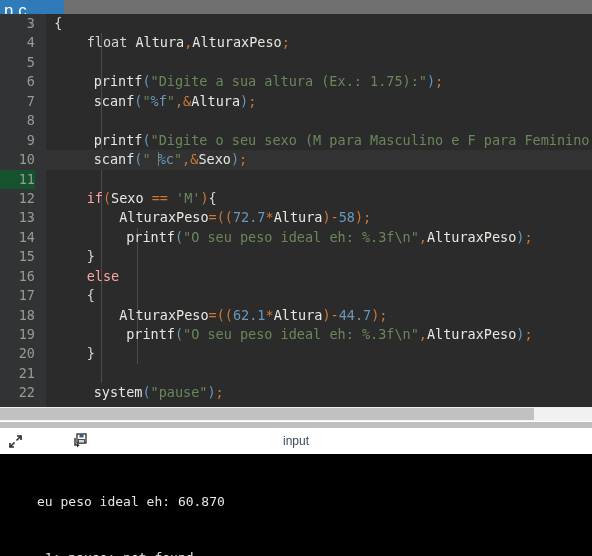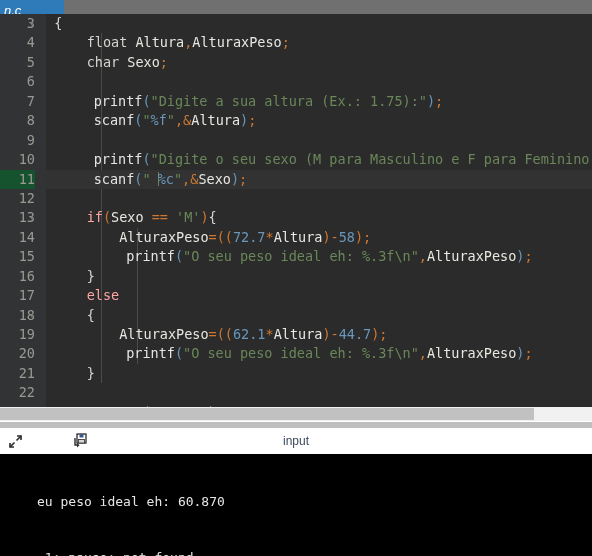--- a/index.html
+++ b/index.html
@@ -21,30 +21,29 @@
     display: flex;
     align-items: flex-start;
     overflow: hidden;
     position: relative;
   }
   .tab {
     height: 14px;
     background: #2f7ab8;
     color: #ffffff;
     font-family: "Liberation Sans", sans-serif;
-    font-size: 13px;
+    font-size: 17px;
     line-height: 11px;
     padding: 12px 8px 0 4px;
     width: 64px;
     box-sizing: border-box;
     display: flex;
     align-items: flex-end;
     overflow: hidden;
     white-space: nowrap;
-    font-style: italic;
   }
   .tab-label { position: relative; top: 2px; }
 
   
   .editor {
     position: relative;
     height: 393px;
     background: #2b2b2b;
     overflow: hidden;
   }
@@ -227,21 +226,20 @@
       <div class="ln">22</div>
       <div class="ln">23</div>
     </div>
 
     <div class="code">
       <div class="guide" style="left:55px; top:19.45px; height:350px;"></div>
       <div class="guide" style="left:91px; top:214px; height:136px;"></div>
 
       <div class="row"><span class="t-brace"> {</span></div>
       <div class="row"><span class="t-type">     float </span><span class="t-id">Altura</span><span class="t-punct">,</span><span class="t-id">AlturaxPeso</span><span class="t-punct">;</span></div>
-      <div class="row"><span class="t-type">     char </span><span class="t-id">Sexo</span><span class="t-punct">;</span></div>
       <div class="row"> </div>
       <div class="row"><span class="t-plain">     </span><span class="t-fn">printf</span><span class="t-paren2">(</span><span class="t-str">"Digite a sua altura (Ex.: 1.75):"</span><span class="t-paren2">)</span><span class="t-punct">;</span></div>
       <div class="row"><span class="t-plain">     </span><span class="t-fn">scanf</span><span class="t-paren2">(</span><span class="t-str">"</span><span class="t-num">%f</span><span class="t-str">"</span><span class="t-punct">,</span><span class="t-amp">&amp;</span><span class="t-id">Altura</span><span class="t-paren2">)</span><span class="t-punct">;</span></div>
       <div class="row"> </div>
       <div class="row"><span class="t-plain">     </span><span class="t-fn">printf</span><span class="t-paren2">(</span><span class="t-str">"Digite o seu sexo (M para Masculino e F para Feminino</span></div>
       <div class="row cur"><span class="t-plain">     </span><span class="t-fn">scanf</span><span class="t-paren2">(</span><span class="t-str">" </span><span class="caret"></span><span class="t-num">%c</span><span class="t-str">"</span><span class="t-punct">,</span><span class="t-amp">&amp;</span><span class="t-id">Sexo</span><span class="t-paren2">)</span><span class="t-punct">;</span></div>
       <div class="row"> </div>
       <div class="row"><span class="t-plain">     </span><span class="t-kw">if</span><span class="t-paren">(</span><span class="t-id">Sexo</span><span class="t-op"> == </span><span class="t-str">'M'</span><span class="t-paren">)</span><span class="t-brace">{</span></div>
       <div class="row"><span class="t-plain">         </span><span class="t-id">AlturaxPeso</span><span class="t-op">=</span><span class="t-paren">((</span><span class="t-num">72.7</span><span class="t-op">*</span><span class="t-id">Altura</span><span class="t-paren">)</span><span class="t-op">-</span><span class="t-num">58</span><span class="t-paren">)</span><span class="t-punct">;</span></div>
       <div class="row"><span class="t-plain">         </span><span class="t-fn">printf</span><span class="t-paren2">(</span><span class="t-str">"O seu peso ideal eh: %.3f\n"</span><span class="t-punct">,</span><span class="t-id">AlturaxPeso</span><span class="t-paren2">)</span><span class="t-punct">;</span></div>

